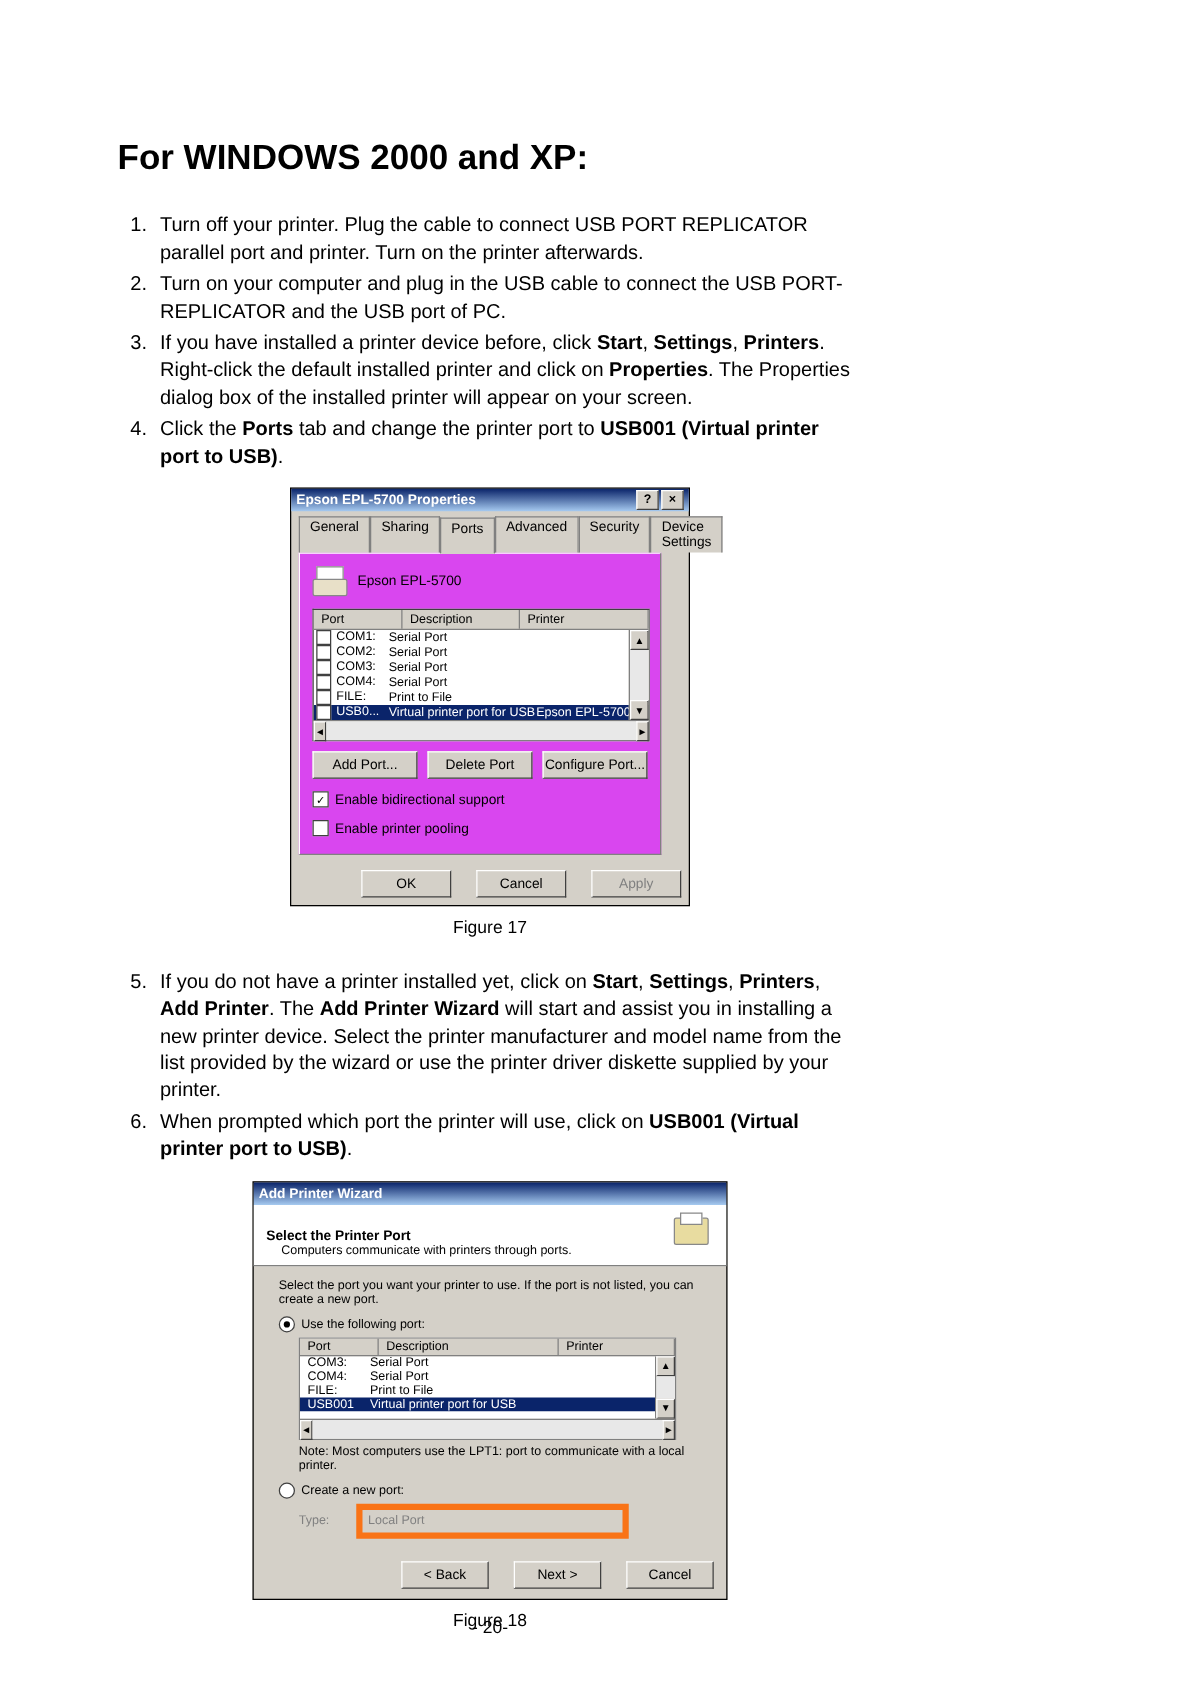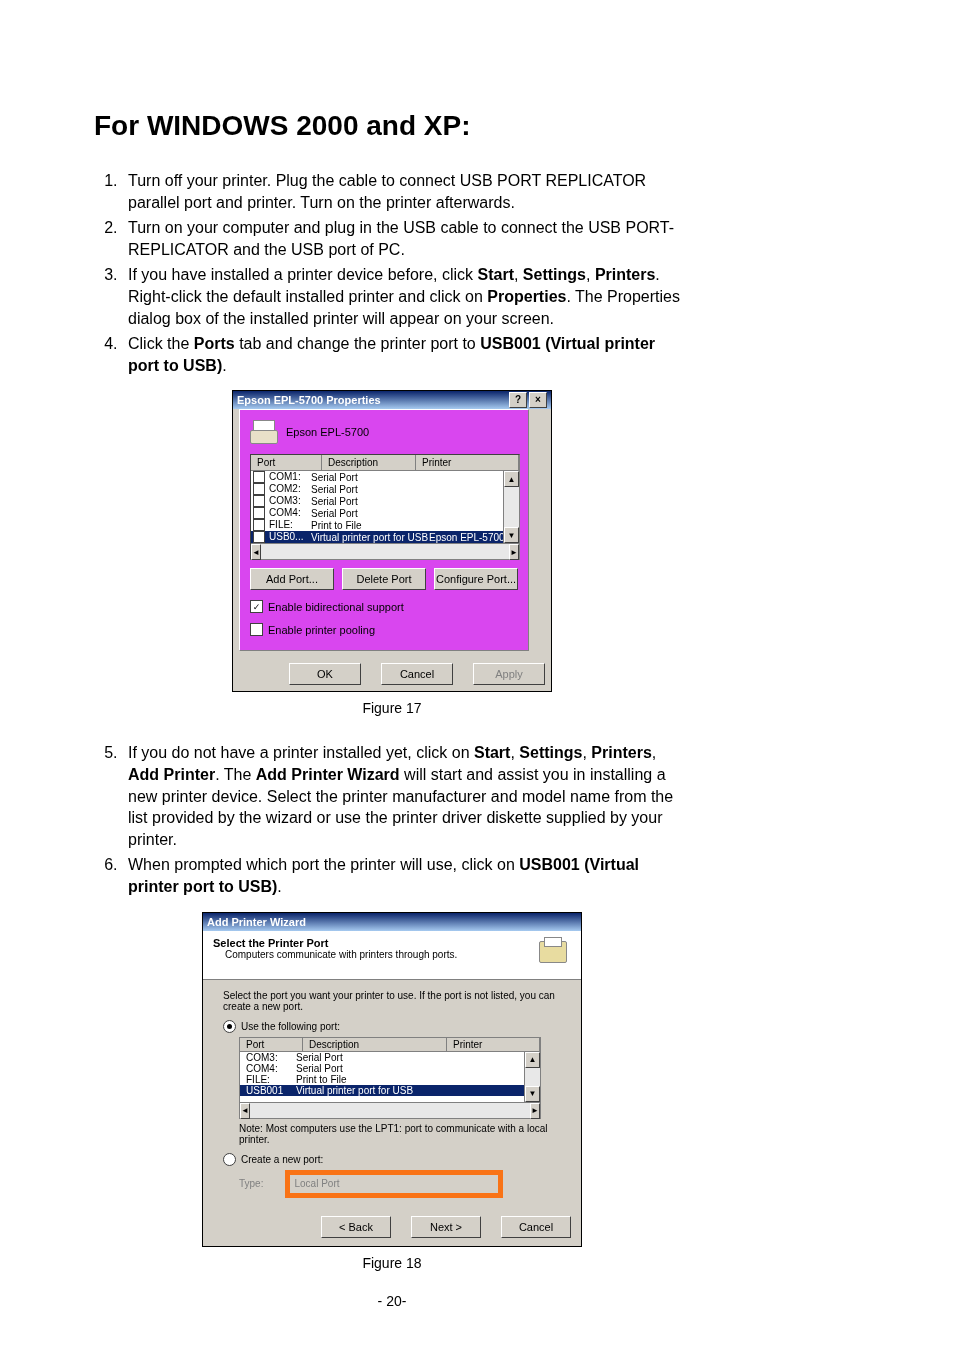--- a/index.html
+++ b/index.html
@@ -45,21 +45,21 @@
   .btnrow{display:flex;gap:8px;margin-top:8px}
   .btn{flex:1;height:20px;background:#d4d0c8;border:1px solid #fff;border-right-color:#404040;border-bottom-color:#404040;font-size:11px;display:flex;align-items:center;justify-content:center}
   .chk{display:flex;align-items:center;margin-top:10px;font-size:11px}
   .chk .box{width:11px;height:11px;border:1px solid #404040;background:#fff;margin-right:5px;display:flex;align-items:center;justify-content:center;font-size:9px}
   .dlg-btns{display:flex;justify-content:flex-end;gap:20px;padding:6px}
   .dlg-btns .btn{flex:0 0 70px}
   .btn.disabled{color:#808080}
 
   
   .dlg18{width:378px;background:#d4d0c8;border:1px solid #000;font-family:Tahoma,Arial,sans-serif;font-size:11px}
-  .wiz-hd{background:#fff;border-bottom:1px solid #808080;padding:6px 10px;display:flex;align-items:flex-start}
+  .wiz-hd{background:#fff;border-bottom:1px solid #808080;padding:6px 10px;display:flex;align-items:flex-end}
   .wiz-hd .txt{flex:1}
   .wiz-hd .ttl{font-weight:bold;font-size:11px}
   .wiz-hd .sub{font-size:10px;margin-left:12px}
   .wiz-ico{width:36px;height:36px;position:relative}
   .wiz-ico::before{content:"";position:absolute;left:4px;top:4px;width:26px;height:20px;background:#e8dca0;border:1px solid #888;border-radius:2px}
   .wiz-ico::after{content:"";position:absolute;left:9px;top:0;width:16px;height:8px;background:#fff;border:1px solid #888}
   .wiz-body{padding:10px 20px}
   .wiz-note{font-size:10px;margin-bottom:8px}
   .radio{display:flex;align-items:center;font-size:10px;margin:4px 0}
   .radio .dot{width:11px;height:11px;border:1px solid #404040;border-radius:50%;background:#fff;margin-right:5px;display:flex;align-items:center;justify-content:center}
@@ -92,20 +92,28 @@
 
 <div class="fig-wrap">
 
   <div class="dlg17">
     <div class="titlebar">
       <span>Epson EPL-5700 Properties</span>
       <div class="spacer"></div>
       <div class="tb-btn">?</div>
       <div class="tb-btn">×</div>
     </div>
+    <div class="tabs">
+      <div class="tab">General</div>
+      <div class="tab">Sharing</div>
+      <div class="tab active">Ports</div>
+      <div class="tab">Advanced</div>
+      <div class="tab">Security</div>
+      <div class="tab">Device Settings</div>
+    </div>
     <div class="tabpage">
       <div class="prn-row">
         <div class="prn-ico"></div>
         <span>Epson EPL-5700</span>
       </div>
       <div class="porttbl">
         <div class="hd">
           <div class="c1">Port</div>
           <div class="c2">Description</div>
           <div class="c3">Printer</div>

